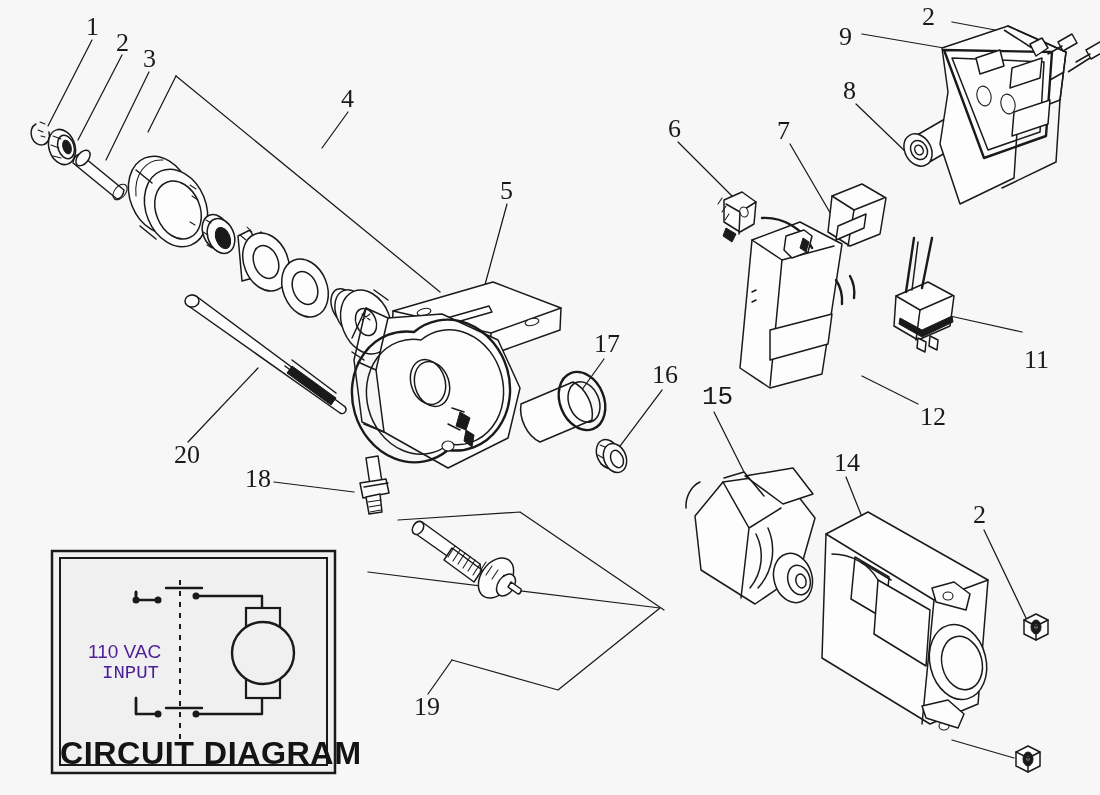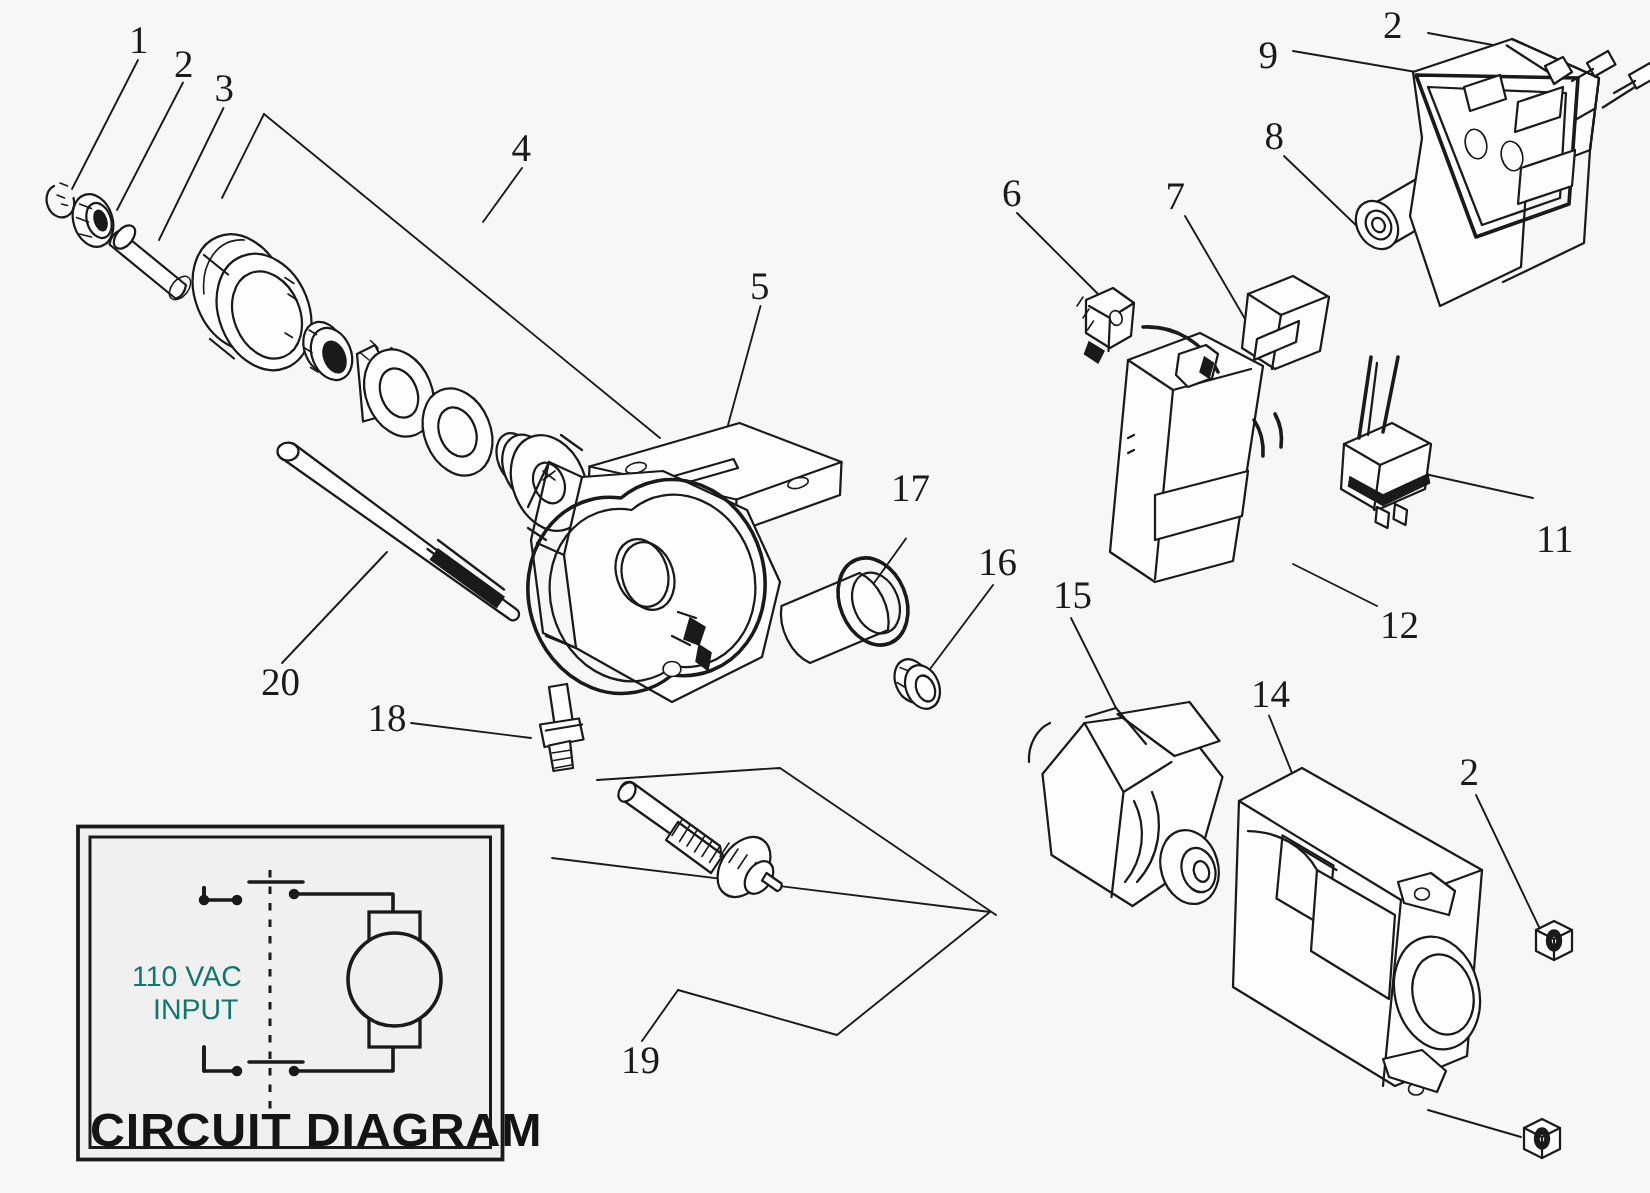--- a/index.html
+++ b/index.html
@@ -10,21 +10,21 @@
   }
   #stage{position:relative;width:1100px;height:795px;background:#f7f7f7;}
   #art{position:absolute;left:0;top:0;width:1100px;height:795px;}
   .callout{
     position:absolute;font-family:"Liberation Serif", serif;
     font-size:26px;color:#1a1a1a;line-height:1;
     user-select:none;white-space:nowrap;
   }
   .cd-label{
     position:absolute;font-family:"Liberation Sans", sans-serif;
-    color:#0f766e;text-align:center;line-height:1.12;
+    color:#4c1d95;text-align:center;line-height:1.12;
     font-size:19px;white-space:nowrap;user-select:none;
   }
   .cd-title{
     position:absolute;font-family:"Liberation Sans", sans-serif;
     font-weight:bold;font-size:31px;letter-spacing:.5px;
     color:#141414;white-space:nowrap;user-select:none;
     transform:scaleX(1.04);transform-origin:left center;
   }
 </style>
 </head>
@@ -348,24 +348,24 @@
   <div class="callout" style="left:500px; top:178px;">5</div>
   <div class="callout" style="left:668px; top:116px;">6</div>
   <div class="callout" style="left:777px; top:118px;">7</div>
   <div class="callout" style="left:843px; top:78px;">8</div>
   <div class="callout" style="left:839px; top:24px;">9</div>
   <div class="callout" style="left:922px; top:4px;">2</div>
   <div class="callout" style="left:1024px;top:334px;margin-top:13px;">11</div>
   <div class="callout" style="left:920px; top:404px;">12</div>
   <div class="callout" style="left:973px; top:502px;">2</div>
   <div class="callout" style="left:834px; top:450px;">14</div>
-  <div class="callout" style="left:702px; top:384px;">15</div>
+  <div class="callout" style="left:702px; top:384px;font-family:Liberation Mono, monospace;">15</div>
   <div class="callout" style="left:652px; top:362px;">16</div>
-  <div class="callout" style="left:594px; top:313px;">17</div>
+  <div class="callout" style="left:594px; top:331px;">17</div>
   <div class="callout" style="left:414px; top:694px;">19</div>
   <div class="callout" style="left:245px; top:466px;">18</div>
   <div class="callout" style="left:174px; top:442px;">20</div>
 
   <div class="cd-label" style="left:88px; top:641px;">110 VAC</div>
-  <div class="cd-label" style="left:102px; top:663px;">INPUT</div>
+  <div class="cd-label" style="left:102px; top:663px;font-family:Liberation Mono, monospace;">INPUT</div>
   <div class="cd-title" style="left:60px; top:736px;">CIRCUIT DIAGRAM</div>
 
 </div>
 
 </body></html>

